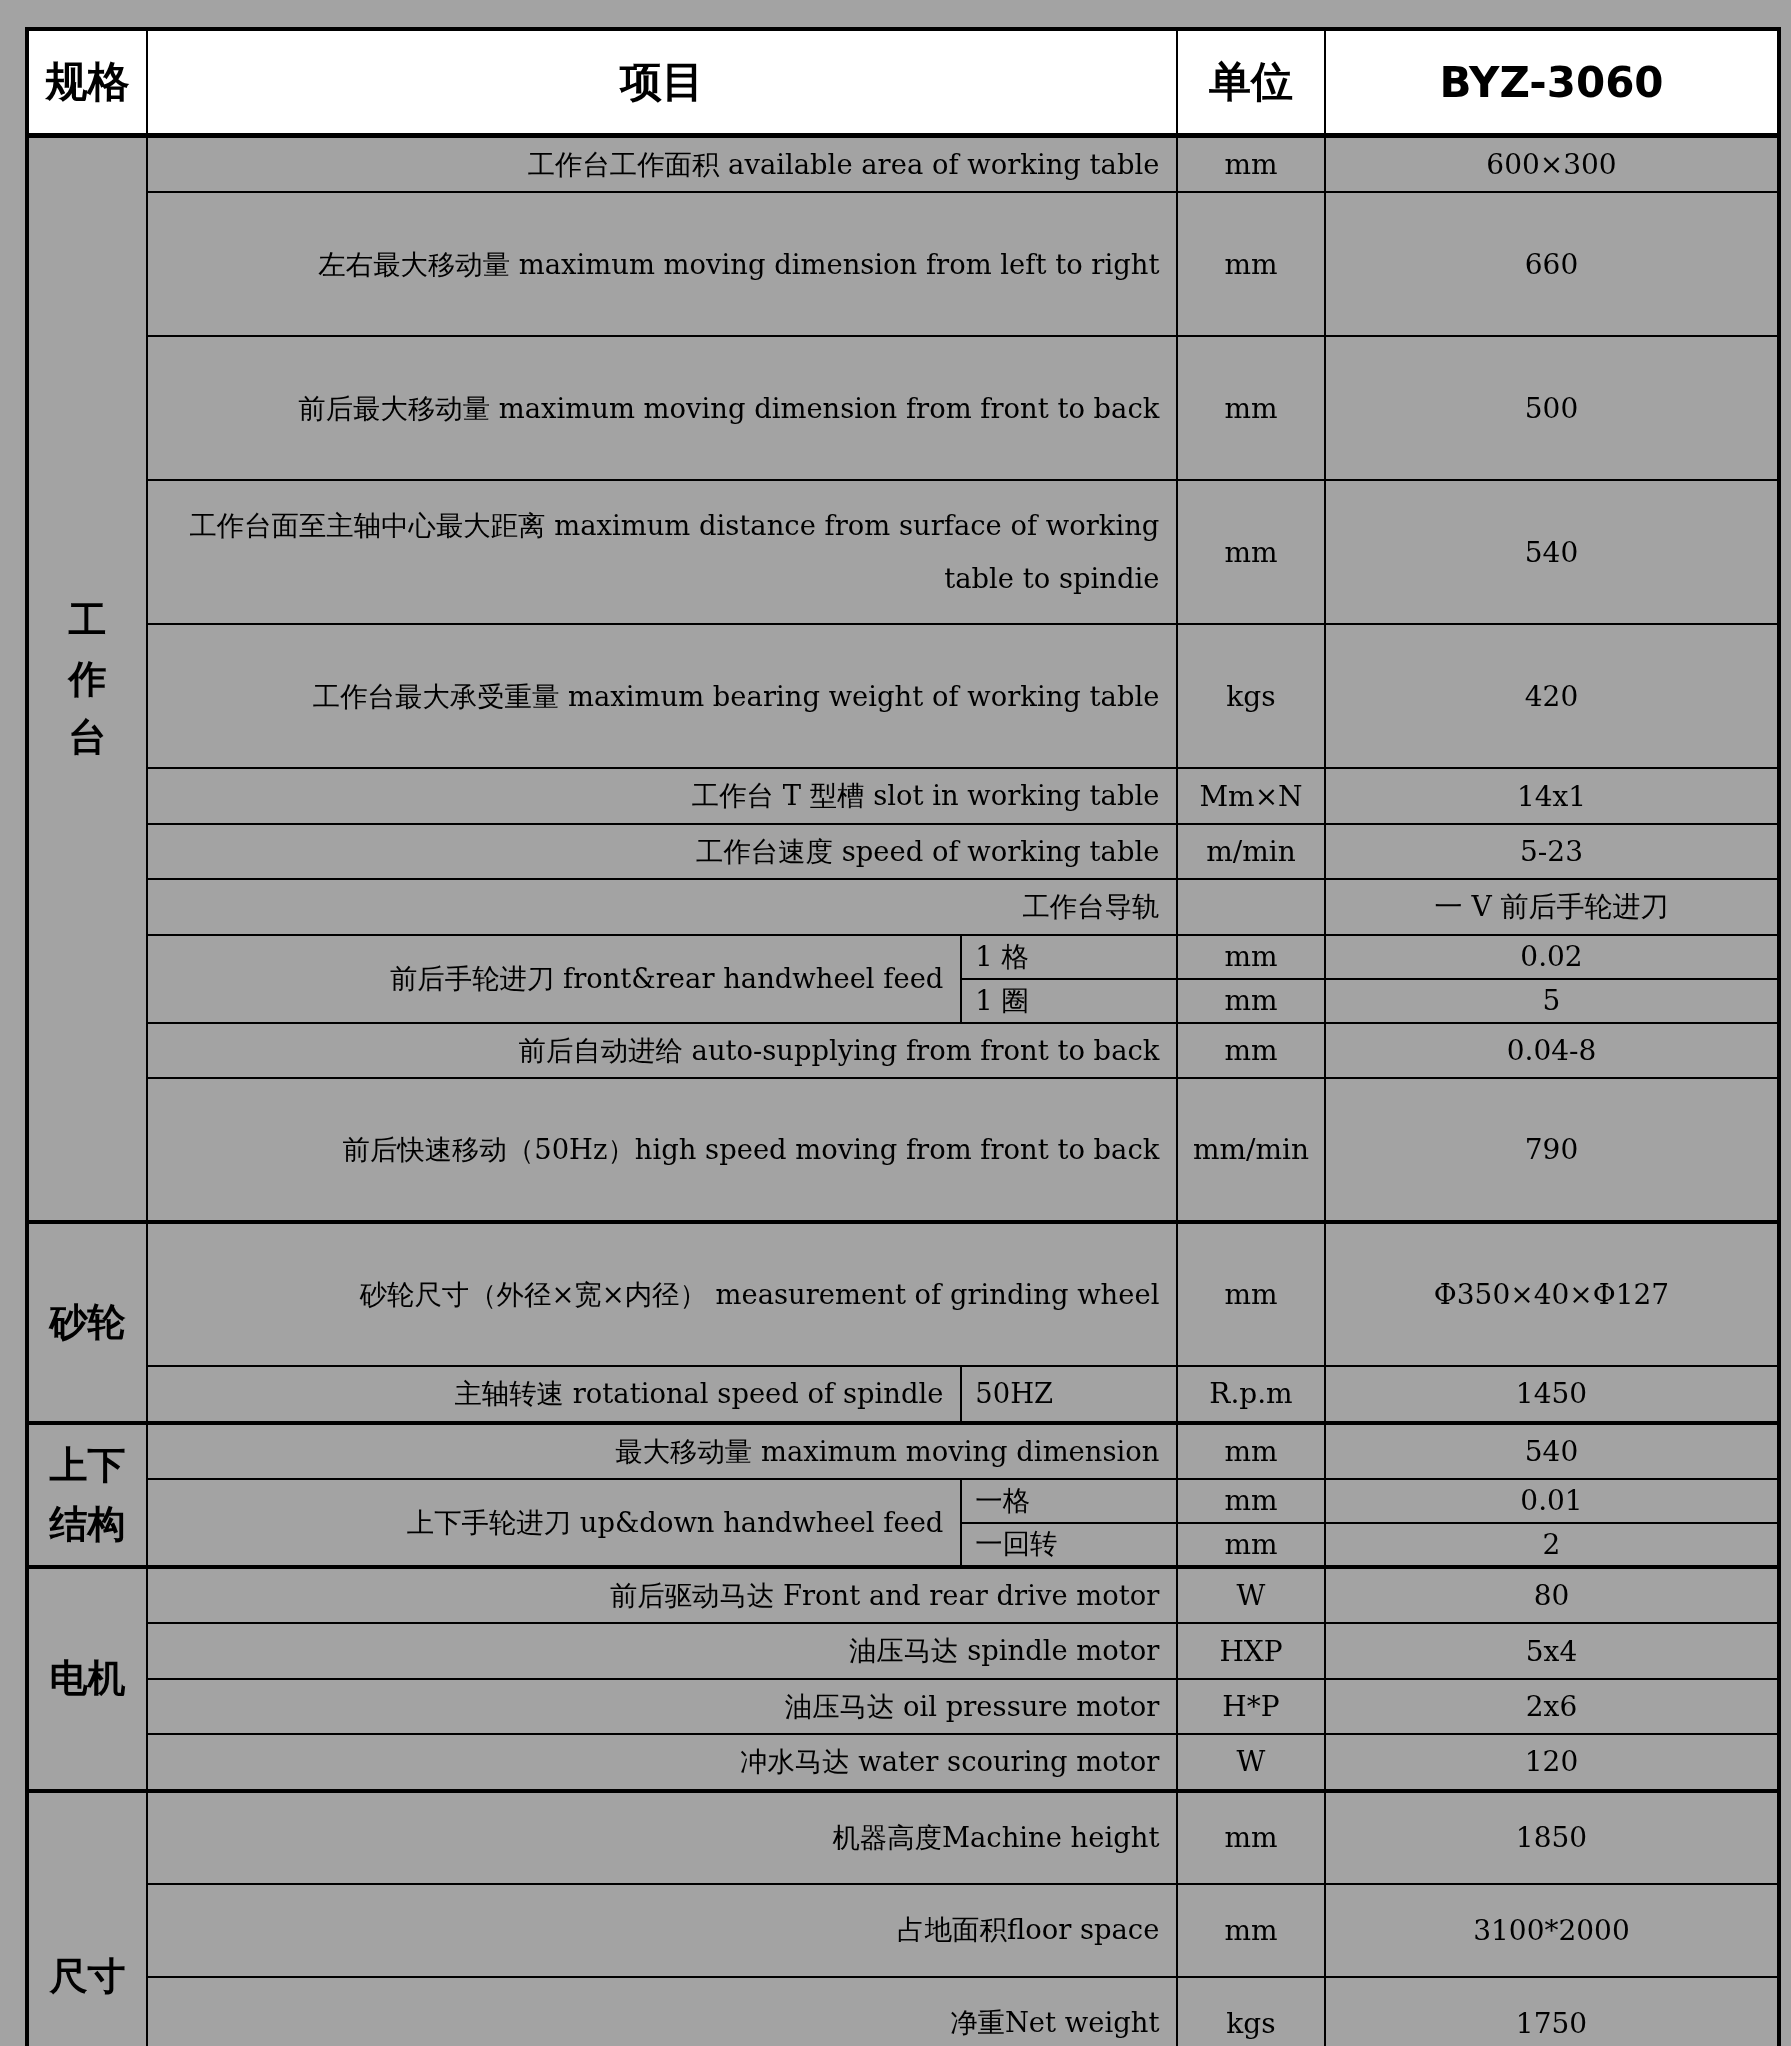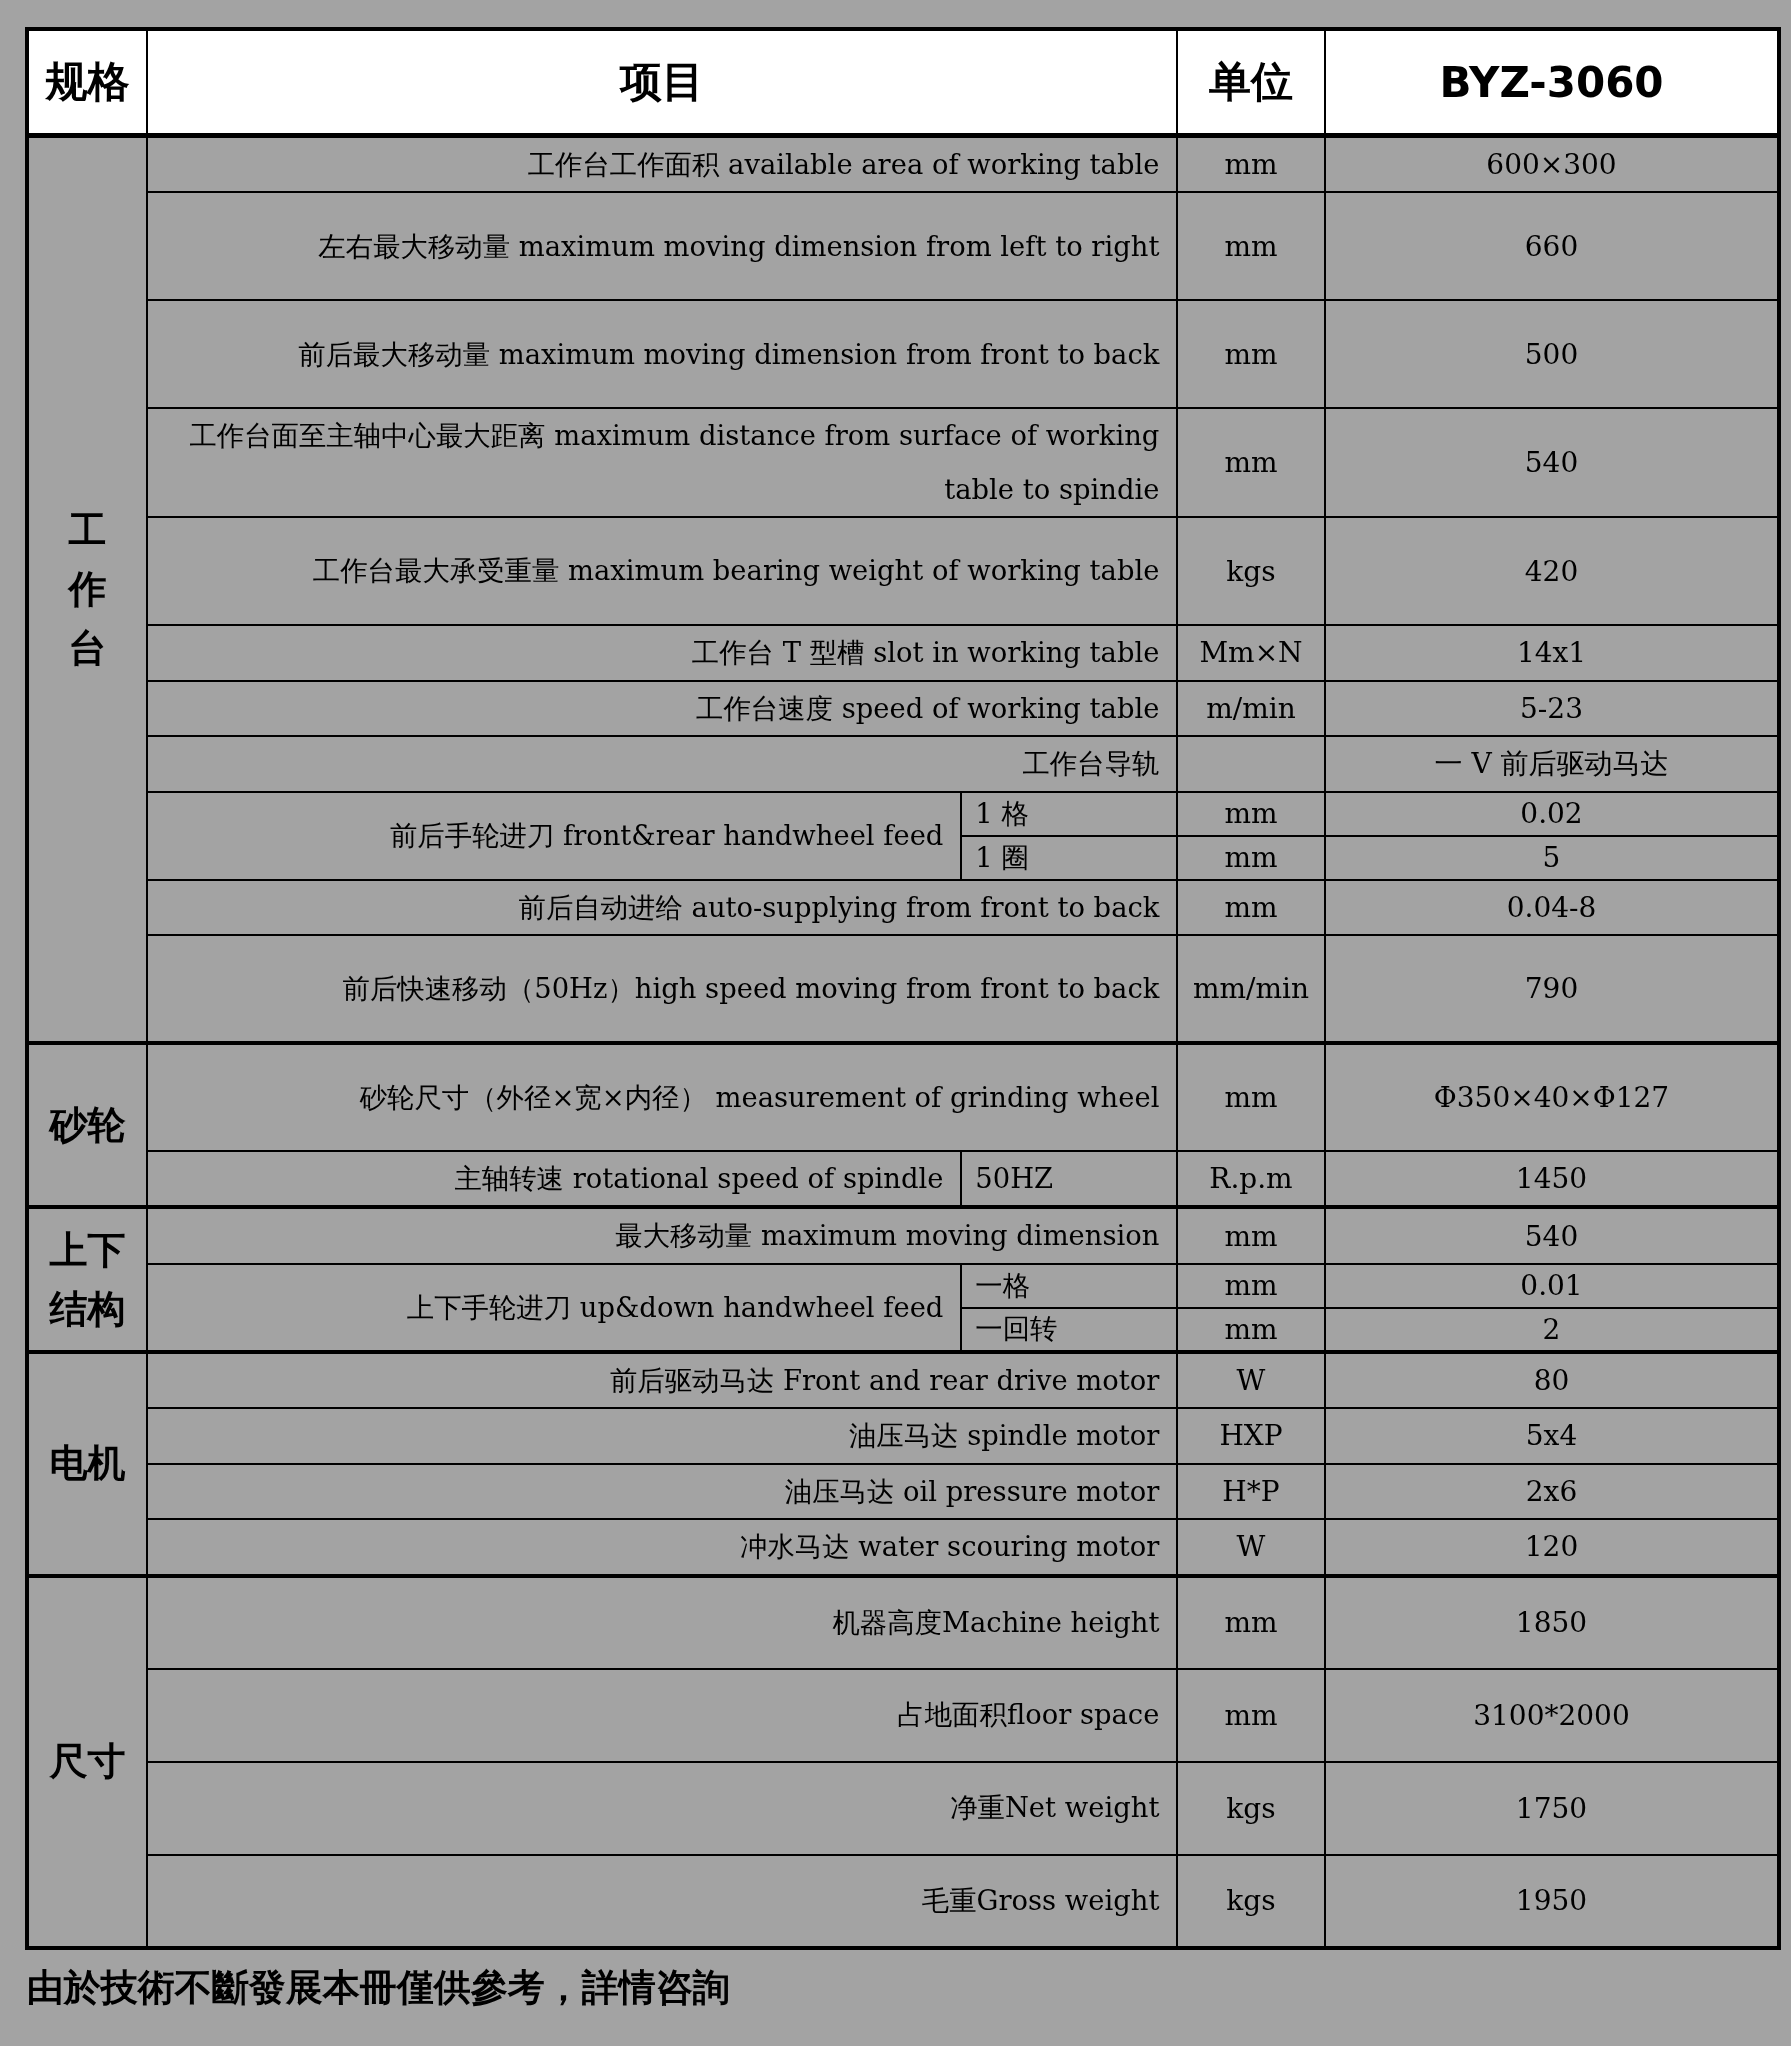--- a/index.html
+++ b/index.html
@@ -65,21 +65,21 @@
     text-align: center;
     vertical-align: middle;
     font-size: 28px;
   }
   td.val {
     text-align: center;
     vertical-align: middle;
     font-size: 28px;
   }
   tr.h1 { height: 44px; }
-  tr.h2 { height: 108px; }
+  tr.h2 { height: 144px; }
   tr.hd { height: 93px; }
   .footer-note {
     margin: 13.3px 0 0 1.7px;
     font-family: "DejaVu Sans", "Liberation Sans", sans-serif;
     font-weight: bold;
     font-size: 37px;
     color: #000;
   }
 </style>
 </head>
@@ -139,21 +139,21 @@
         <td class="val">14x1</td>
       </tr>
       <tr class="h1">
         <td class="item" colspan="2">工作台速度 speed of working table</td>
         <td class="unit">m/min</td>
         <td class="val">5-23</td>
       </tr>
       <tr class="h1">
         <td class="item" colspan="2">工作台导轨</td>
         <td class="unit"></td>
-        <td class="val">一 V 前后驱动马达</td>
+        <td class="val">一 V 前后手轮进刀</td>
       </tr>
       <tr class="h1">
         <td class="item" rowspan="2">前后手轮进刀 front&amp;rear handwheel feed</td>
         <td class="sub">1 格</td>
         <td class="unit">mm</td>
         <td class="val">0.02</td>
       </tr>
       <tr class="h1">
         <td class="sub">1 圈</td>
         <td class="unit">mm</td>

